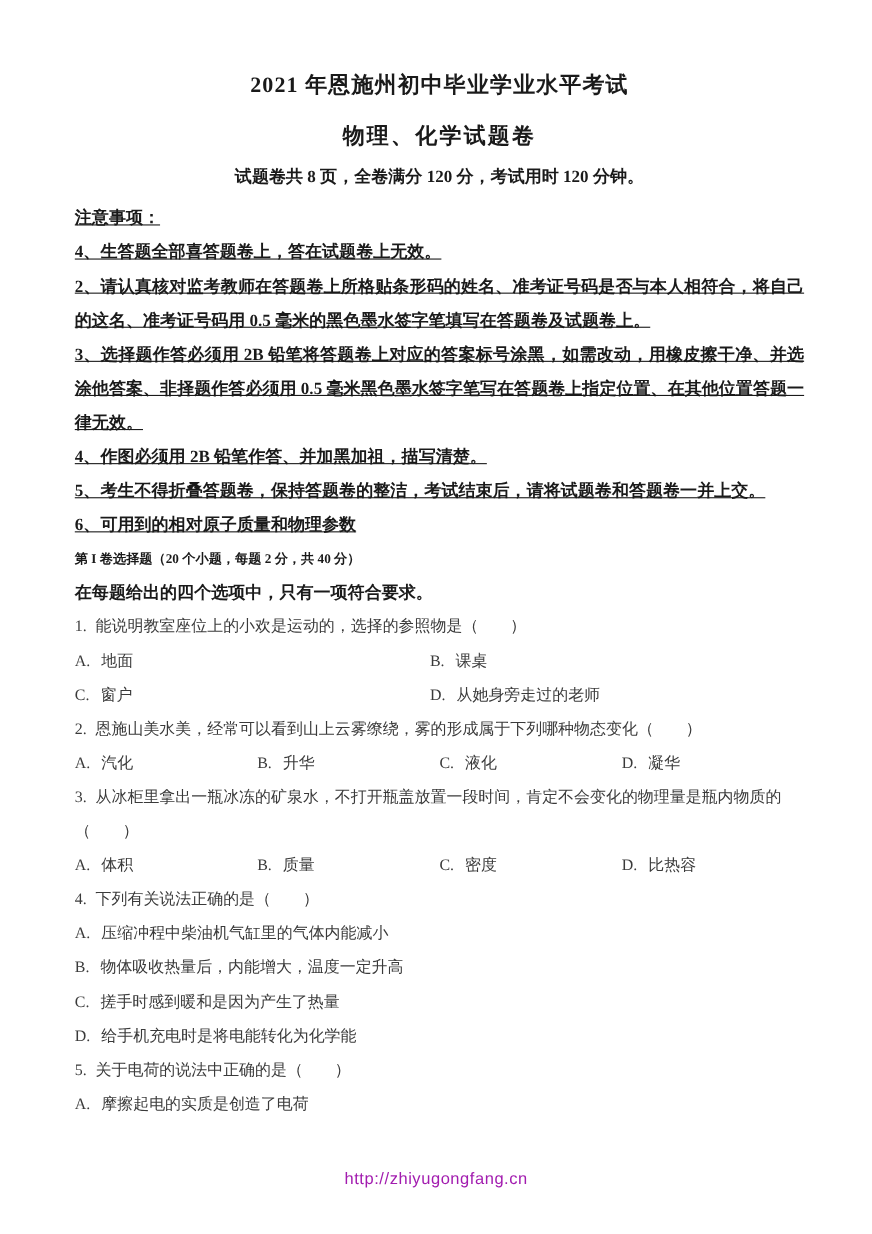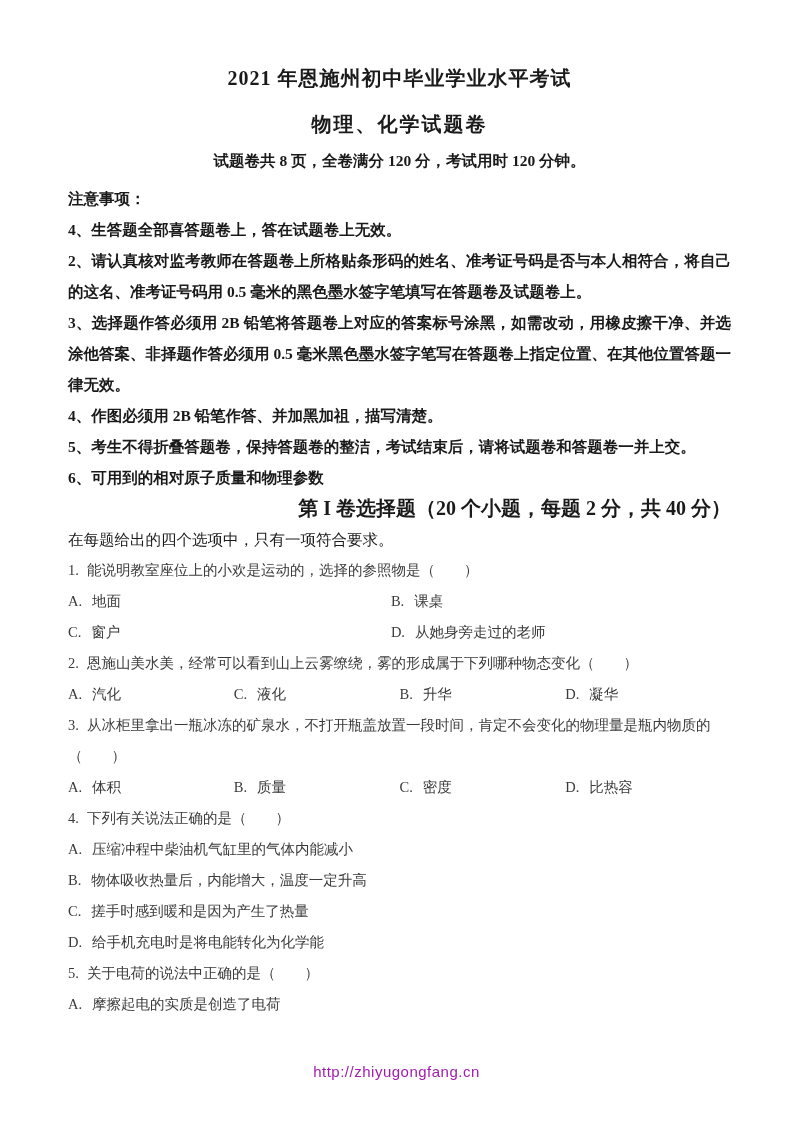--- a/index.html
+++ b/index.html
@@ -5,26 +5,26 @@
   html,body{margin:0;padding:0;background:#ffffff;}
   .page{
     width:793px;height:1122px;box-sizing:border-box;
     padding:58px 62px 0 68px;position:relative;background:#ffffff;
     font-family:"Liberation Serif","DejaVu Serif",serif;color:#1a1a1a;overflow:hidden;
   }
   .title{font-size:20px;font-weight:bold;text-align:center;margin:8px 0 0;line-height:24px;letter-spacing:1px;}
   .subtitle{font-size:20px;font-weight:bold;text-align:center;margin:22px 0 0;line-height:24px;letter-spacing:2px;}
   .info{font-size:15.5px;font-weight:bold;text-align:center;margin:15px 0 0;line-height:20px;}
   .notice-block{margin-top:12px;}
-  .notice{font-size:15.5px;font-weight:bold;line-height:31px;margin:0;text-align:justify;}
+  .notice{font-size:15.5px;font-weight:bold;line-height:31px;margin:0;text-align:justify;text-decoration:underline;}
   .formula{font-size:15.5px;font-weight:bold;line-height:31px;margin:0;white-space:nowrap;}
   .formula .grp{margin-right:26px;display:inline-block;}
   .formula sub{font-size:10px;vertical-align:-3px;}
-  .section-head{font-size:20px;font-weight:bold;text-align:right;line-height:31px;margin:0;}
-  .section-inst{font-size:15.5px;font-weight:normal;line-height:31px;margin:0;}
+  .section-head{font-size:12px;font-weight:bold;text-align:left;line-height:31px;margin:0;}
+  .section-inst{font-size:15.5px;font-weight:bold;line-height:31px;margin:0;}
   .question{margin:0;color:#3a3a3a;}
   .stem{font-size:14.5px;line-height:31px;margin:0;color:#3a3a3a;}
   .stem .qn{margin-right:8px;}
   .opts{margin:0;}
   .cols-2{display:grid;grid-template-columns:48.7% 51.3%;}
   .cols-4{display:grid;grid-template-columns:1fr 1fr 1fr 1fr;}
   .cols-1{display:block;}
   .opt{font-size:14.5px;line-height:31px;margin:0;color:#3a3a3a;white-space:nowrap;overflow:hidden;}
   .opt .ol{margin-right:10px;}
   .footer{
@@ -63,22 +63,22 @@
       <p class="opt"><span class="ol">B.</span><span>课桌</span></p>
       <p class="opt"><span class="ol">C.</span><span>窗户</span></p>
       <p class="opt"><span class="ol">D.</span><span>从她身旁走过的老师</span></p>
     </div>
   </div>
 
   <div class="question">
     <p class="stem"><span class="qn">2.</span><span>恩施山美水美，经常可以看到山上云雾缭绕，雾的形成属于下列哪种物态变化（　　）</span></p>
     <div class="opts cols-4">
       <p class="opt"><span class="ol">A.</span><span>汽化</span></p>
+      <p class="opt"><span class="ol">B.</span><span>升华</span></p>
       <p class="opt"><span class="ol">C.</span><span>液化</span></p>
-      <p class="opt"><span class="ol">B.</span><span>升华</span></p>
       <p class="opt"><span class="ol">D.</span><span>凝华</span></p>
     </div>
   </div>
 
   <div class="question">
     <p class="stem"><span class="qn">3.</span><span>从冰柜里拿出一瓶冰冻的矿泉水，不打开瓶盖放置一段时间，肯定不会变化的物理量是瓶内物质的（　　）</span></p>
     <div class="opts cols-4">
       <p class="opt"><span class="ol">A.</span><span>体积</span></p>
       <p class="opt"><span class="ol">B.</span><span>质量</span></p>
       <p class="opt"><span class="ol">C.</span><span>密度</span></p>

